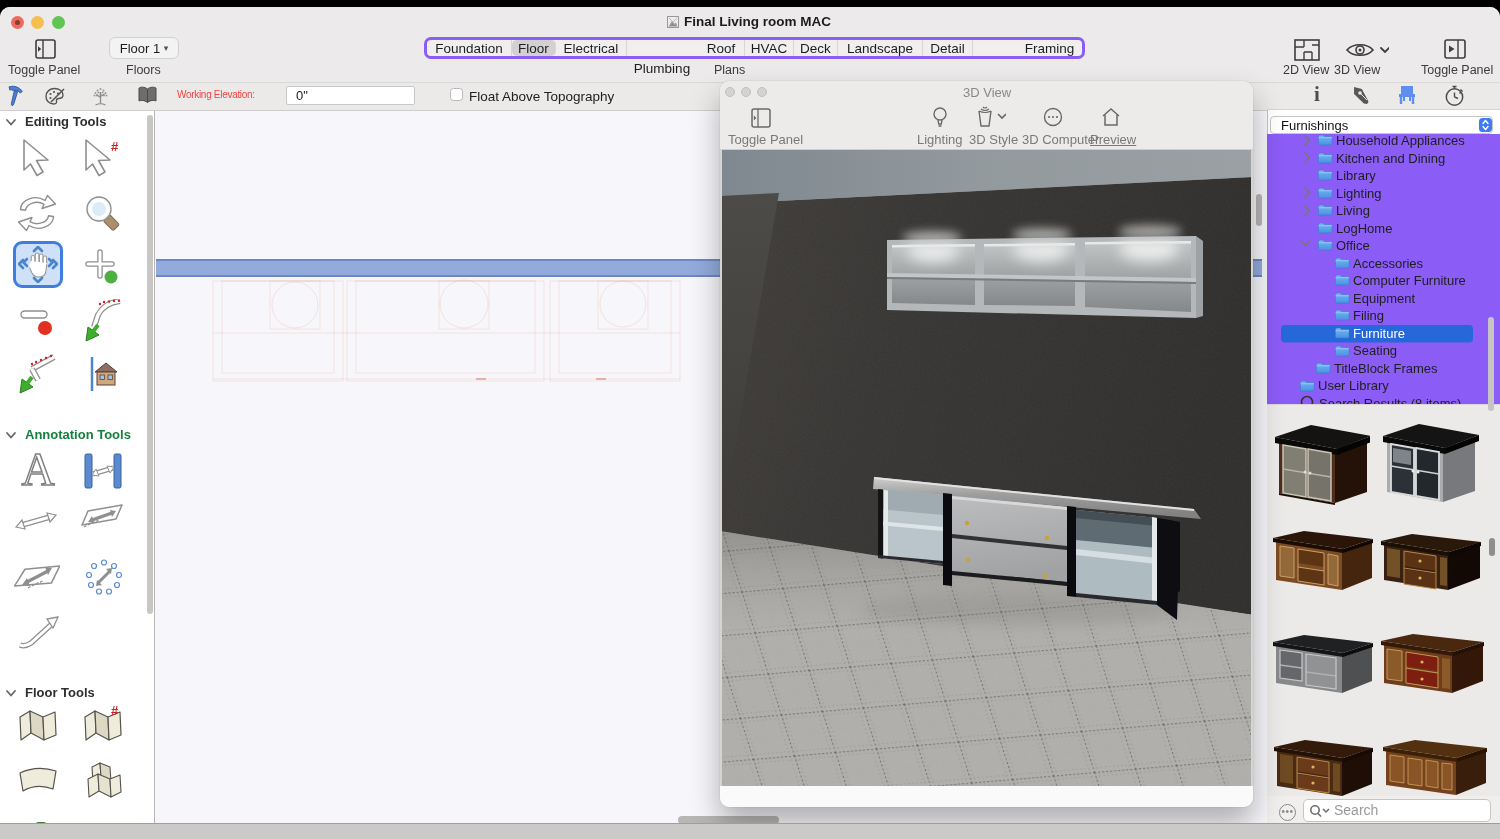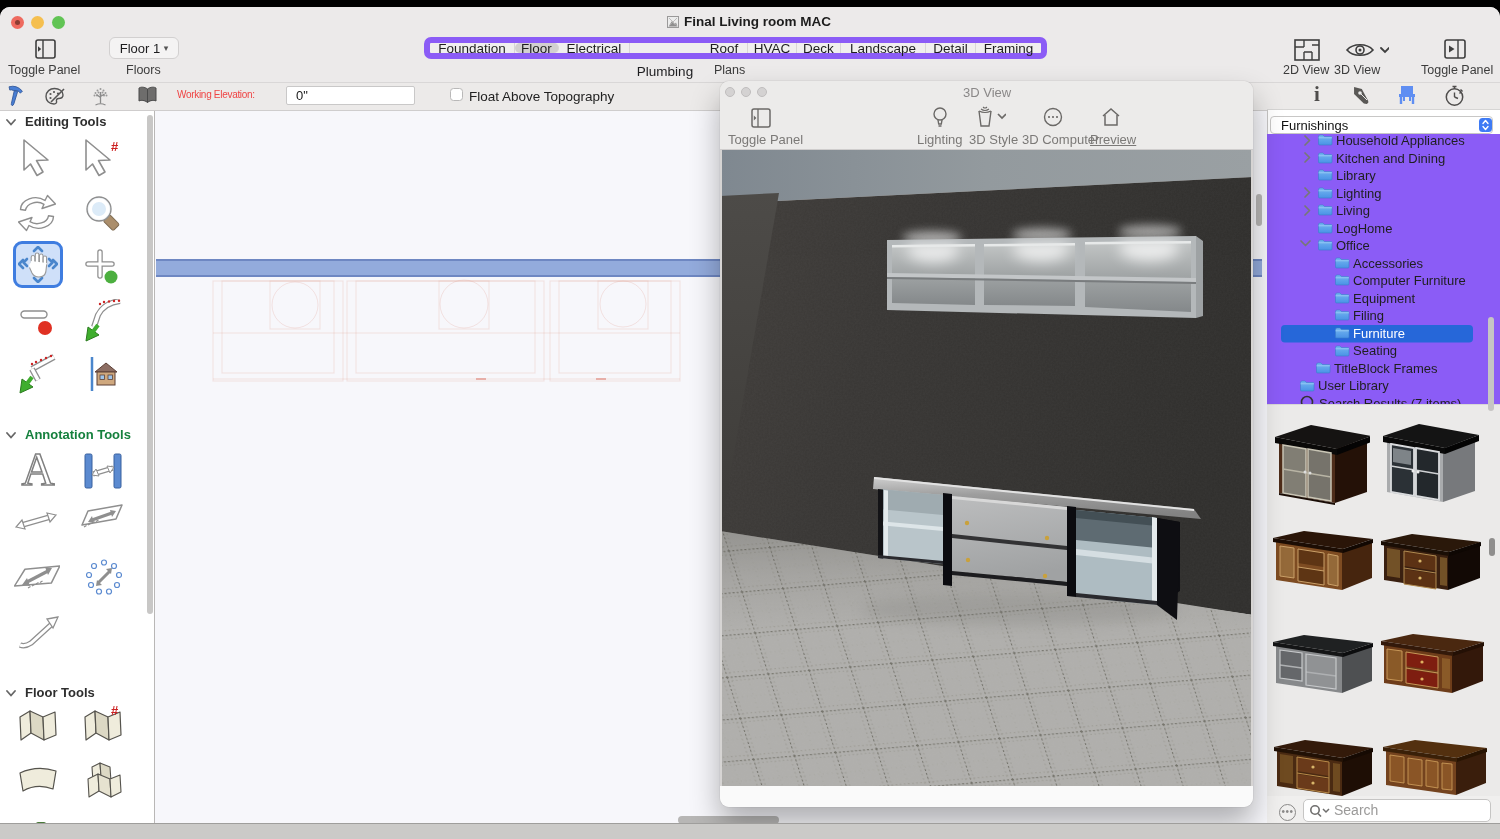--- a/index.html
+++ b/index.html
@@ -4,21 +4,21 @@
 <style>
   html,body{margin:0;padding:0;}
   body{width:1500px;height:839px;background:#000;font-family:"Liberation Sans",sans-serif;overflow:hidden;position:relative;}
   .abs{position:absolute;}
   #win{position:absolute;left:0;top:7px;width:1500px;height:823px;background:#f7f7fb;border-radius:10px 10px 0 0;overflow:hidden;}
   #titlebar{position:absolute;left:0;top:0;width:1500px;height:28px;background:#eceaea;}
   .tl{position:absolute;top:9px;width:13px;height:13px;border-radius:50%;}
   #toolbar1{position:absolute;left:0;top:28px;width:1500px;height:47px;background:#eceaea;border-bottom:1px solid #d9d7d7;}
   #toolbar2{position:absolute;left:0;top:76px;width:1500px;height:27px;background:#eceae9;border-bottom:1px solid #cfcdcd;}
   .lbl{position:absolute;font-size:12.5px;color:#3c3c3c;white-space:nowrap;}
-  .tabs{position:absolute;left:424px;top:2px;height:22px;display:flex;background:#f0efee;border:6px solid #8b5cf6;border-radius:7px;box-sizing:border-box;}
+  .tabs{position:absolute;left:424px;top:2px;height:22px;display:flex;background:#f0efee;border:3px solid #8b5cf6;border-radius:7px;box-sizing:border-box;}
   .tab{font-size:13.5px;color:#1d1d1f;display:flex;align-items:center;justify-content:center;border-right:1px solid #d8d6d6;box-sizing:border-box;}
   .tab:last-child{border-right:none;}
   .tab.sel{background:#d2d0d0;border-radius:5px;}
   #leftpanel{position:absolute;left:0;top:104px;width:155px;height:719px;background:#ffffff;border-right:1px solid #b9b7b6;box-sizing:border-box;}
   #canvas{position:absolute;left:156px;top:104px;width:1106px;height:719px;background:#f7f7fb;}
   #rightpanel{position:absolute;left:1267px;top:76px;width:233px;height:747px;background:#ffffff;border-left:1px solid #c6c5c4;box-sizing:border-box;}
   #threed{position:absolute;left:720px;top:74px;width:533px;height:726px;border-radius:9px;background:#ecebea;box-shadow:0 16px 30px rgba(0,0,0,0.3),0 0 1px rgba(0,0,0,0.35);overflow:hidden;}
   #bottombar{position:absolute;left:0;top:823px;width:1500px;height:16px;background:#cbcac8;border-top:1px solid #9f9e9c;box-sizing:border-box;}
   .sb{position:absolute;border-radius:4px;background:#b7b6b5;}
 </style>
@@ -56,21 +56,21 @@
     <div class="tabs">
       <div class="tab" style="width:85px;">Foundation</div>
       <div class="tab sel" style="width:44px;">Floor</div>
       <div class="tab" style="width:71px;">Electrical</div>
       <div class="tab" style="width:71px;margin-top:28px;">Plumbing</div>
       <div class="tab" style="width:47px;">Roof</div>
       <div class="tab" style="width:49px;">HVAC</div>
       <div class="tab" style="width:44px;">Deck</div>
       <div class="tab" style="width:85px;">Landscape</div>
       <div class="tab" style="width:50px;">Detail</div>
-      <div class="tab" style="width:65px;">Framing</div>
+      <div class="tab" style="width:65px;margin-left:44px;">Framing</div>
     </div>
     <div class="lbl" style="left:714px;top:28px;">Plans</div>
 
     <svg class="abs" style="left:1294px;top:4px;" width="26" height="22" viewBox="0 0 26 22">
       <rect x="1" y="1" width="24" height="20" fill="none" stroke="#3e3e3e" stroke-width="1.6"></rect>
       <path d="M10 1 V8 M10 13 V21 M10 8 H1 M10 13 H18 M18 13 V21 M18 6 H25" stroke="#3e3e3e" stroke-width="1.4" fill="none"></path>
     </svg>
     <div class="lbl" style="left:1283px;top:28px;">2D View</div>
     <svg class="abs" style="left:1345px;top:6px;" width="44" height="18" viewBox="0 0 44 18">
       <path d="M2 9 C8 2 22 2 28 9 C22 16 8 16 2 9 Z" fill="none" stroke="#3e3e3e" stroke-width="1.6"></path>
@@ -439,21 +439,21 @@
       <div class="abs" style="left:69px;top:86.5px;">LogHome</div>
       <div class="abs" style="left:69px;top:104px;">Office</div>
       <div class="abs" style="left:86px;top:121.5px;">Accessories</div>
       <div class="abs" style="left:86px;top:139px;">Computer Furniture</div>
       <div class="abs" style="left:86px;top:156.5px;">Equipment</div>
       <div class="abs" style="left:86px;top:174px;">Filing</div>
       <div class="abs" style="left:86px;top:191.5px;color:#fff;">Furniture</div>
       <div class="abs" style="left:86px;top:209px;">Seating</div>
       <div class="abs" style="left:67px;top:226.5px;">TitleBlock Frames</div>
       <div class="abs" style="left:51px;top:244px;">User Library</div>
-      <div class="abs" style="left:52px;top:261.5px;">Search Results (7 items)</div>
+      <div class="abs" style="left:52px;top:261.5px;">Search Results (8 items)</div>
     </div>
 
     <div class="abs" id="thumbs" style="left:0;top:321px;width:233px;height:392px;background:#ebeae9;border-top:1px solid #d8d7d6;box-sizing:border-box;">
 
       <svg class="abs" style="left:6px;top:4px;" width="97" height="97" viewBox="0 0 97 97">
         <polygon points="6,84 62,94 62,40 6,30" fill="#4e2d1a"></polygon>
         <polygon points="62,94 94,83 94,29 62,40" fill="#241107"></polygon>
         <polygon points="2,28 38,16 98,27 64,40" fill="#151312"></polygon>
         <polygon points="2,28 64,40 64,46 2,34" fill="#0a0908"></polygon>
         <polygon points="64,40 98,27 98,33 64,46" fill="#050404"></polygon>

